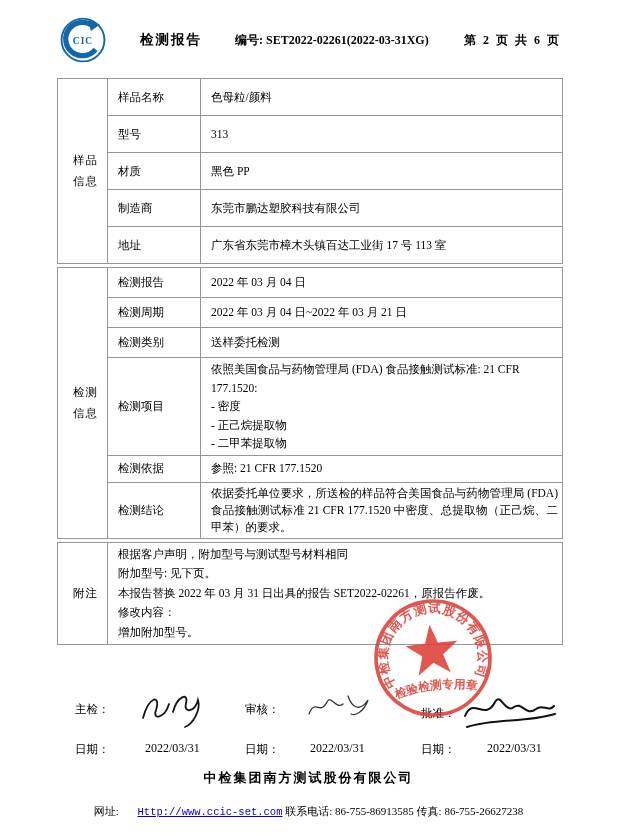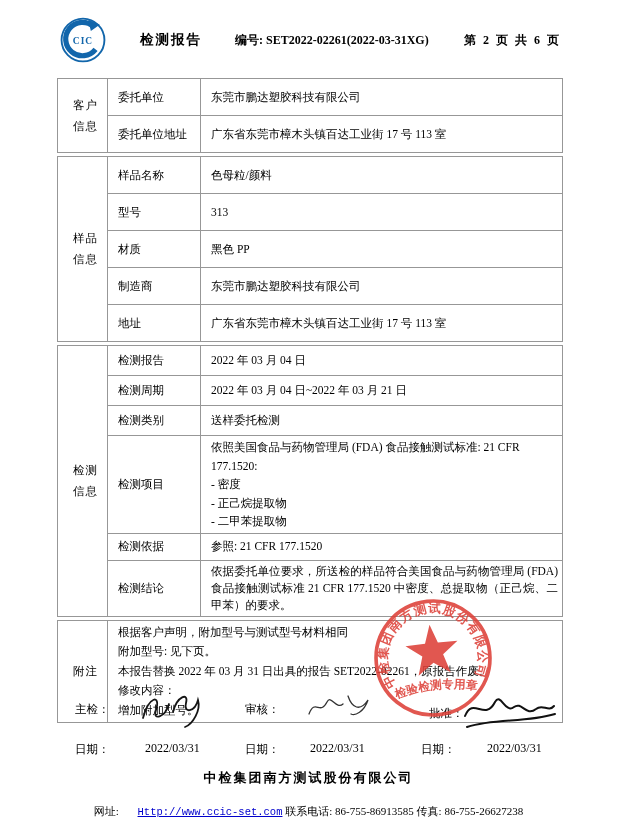--- a/index.html
+++ b/index.html
@@ -61,39 +61,20 @@
       <polygon points="27,2.5 38,7.5 29.5,13.5" fill="#1266ab"></polygon>
       <text x="22" y="25.5" font-size="9" font-weight="bold" letter-spacing="1" fill="#1266ab" text-anchor="middle">CIC</text>
     </svg>
     <div class="doc-title">检测报告</div>
     <div class="report-no">编号: SET2022-02261(2022-03-31XG)</div>
     <div class="page-info">第 2 页 共 6 页</div>
   </div>
 
   <div class="tables">
 
-    <table class="t">
-      <colgroup>
-          <col style="width:50px">
-          <col style="width:93px">
-          <col>
-        </colgroup>
-      <tbody>
-          <tr>
-        <td class="sec" rowspan="2">客户
-信息</td>
-        <td class="h32">委托单位</td>
-        <td>东莞市鹏达塑胶科技有限公司</td>
-      </tr>
-      <tr>
-        <td class="h32">委托单位地址</td>
-        <td>广东省东莞市樟木头镇百达工业街 17 号 113 室</td>
-      </tr>
-    </tbody>
-      </table>
 
     <table class="t">
       <colgroup>
           <col style="width:50px">
           <col style="width:93px">
           <col>
         </colgroup>
       <tbody>
           <tr>
         <td class="sec" rowspan="5">样品
@@ -180,21 +161,21 @@
 
   <div class="signoff">
     <span class="lab" style="left:18px; top:12px;">主检：</span>
     <svg class="sig" style="left:78px; top:-4px;" width="78" height="46" viewBox="0 0 78 46">
       <path d="M8,32 C14,10 26,8 21,24 C17,35 30,32 34,18 M38,26 C42,10 54,6 51,17 C48,28 60,26 63,14 C66,24 58,38 50,41" fill="none" stroke="#151515" stroke-width="1.8" stroke-linecap="round"></path>
     </svg>
     <span class="lab" style="left:188px; top:12px;">审核：</span>
     <svg class="sig" style="left:246px; top:-2px;" width="72" height="40" viewBox="0 0 72 40">
       <path d="M6,26 C12,10 17,28 24,14 C28,6 33,22 40,16 M45,8 C49,20 57,24 65,12 C61,24 52,28 48,26" fill="none" stroke="#333" stroke-width="1.3" stroke-linecap="round"></path>
     </svg>
-    <span class="lab" style="left:372px; top:16px;text-align:center;">批准：</span>
+    <span class="lab" style="left:364px; top:16px;text-align:center;">批准：</span>
     <svg class="sig" style="left:400px; top:0;" width="104" height="46" viewBox="0 0 104 46">
       <path d="M8,26 C16,6 28,32 38,12 C44,2 48,24 57,17 C65,11 69,27 79,19 C86,13 91,23 97,16 M10,37 C38,28 68,33 98,24" fill="none" stroke="#111" stroke-width="2" stroke-linecap="round"></path>
     </svg>
 
     <span class="lab" style="left:18px; top:52px;">日期：</span>
     <span class="dval" style="left:88px; top:51px;">2022/03/31</span>
     <span class="lab" style="left:188px; top:52px;">日期：</span>
     <span class="dval" style="left:253px; top:51px;">2022/03/31</span>
     <span class="lab" style="left:364px; top:52px;">日期：</span>
     <span class="dval" style="left:430px; top:51px;">2022/03/31</span>

